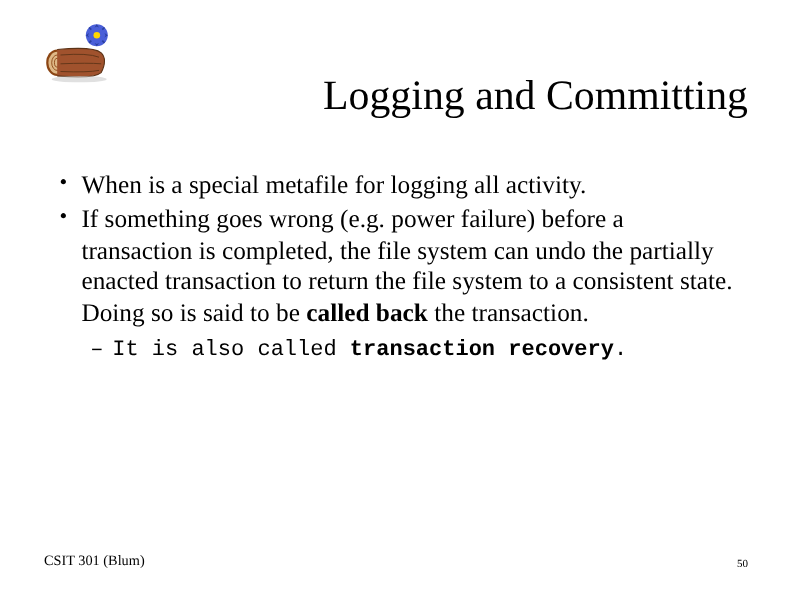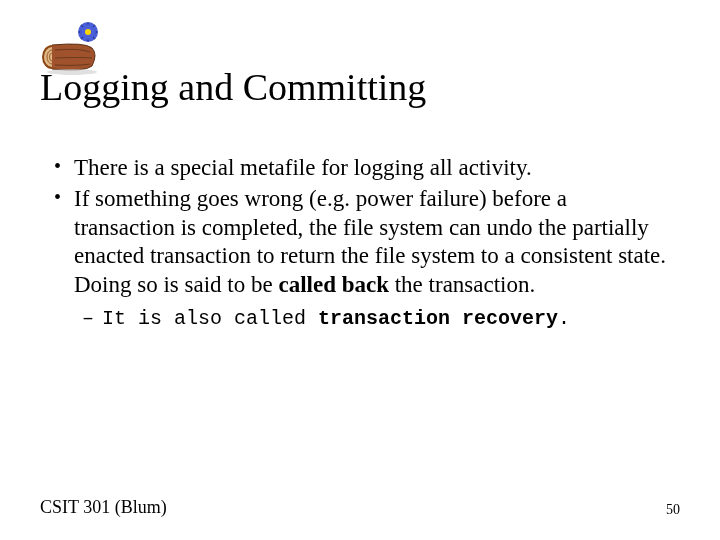--- a/index.html
+++ b/index.html
@@ -24,21 +24,21 @@
     .logo {
       position: absolute;
       top: 20px;
       left: 40px;
       width: 70px;
       height: 55px;
     }
     .title {
       font-size: 38px;
       font-weight: normal;
-      text-align: left;
+      text-align: right;
       margin-top: 45px;
       margin-bottom: 45px;
       color: #000;
     }
     .content {
       padding-left: 10px;
       padding-right: 10px;
     }
     .bullet-list {
       list-style: none;
@@ -71,28 +71,28 @@
       position: absolute;
       left: 32px;
     }
     .bold {
       font-weight: bold;
     }
     .footer-left {
       position: absolute;
       bottom: 22px;
       left: 40px;
-      font-size: 18px;
+      font-size: 13px;
       color: #000;
     }
     .footer-right {
       position: absolute;
       bottom: 22px;
       right: 40px;
-      font-size: 14px;
+      font-size: 10px;
       color: #000;
     }
   </style>
 </head>
 <body>
 
 <div class="slide">
   <div class="logo">
     <svg viewBox="0 0 70 55">
 
@@ -110,21 +110,21 @@
       <path d="M 15 30 Q 40 28 50 32 M 15 38 Q 40 37 52 38 M 15 45 Q 40 46 50 44" fill="none" stroke="#5C3317" stroke-width="0.8"></path>
 
       <ellipse cx="32" cy="52" rx="25" ry="3" fill="#ccc" opacity="0.6"></ellipse>
     </svg>
   </div>
 
   <h1 class="title">Logging and Committing</h1>
 
   <div class="content">
     <ul class="bullet-list">
-      <li class="bullet-item">There is a special metafile for logging all activity.</li>
+      <li class="bullet-item">When is a special metafile for logging all activity.</li>
       <li class="bullet-item"><span>If something goes wrong (e.g. power failure) before a transaction is completed, the file system can undo the partially enacted transaction to return the file system to a consistent state.  Doing so is said to be </span><span class="bold">called back</span><span> the transaction.</span></li>
     </ul>
     <div class="sub-bullet"><span>It is also called </span><span class="bold">transaction recovery</span><span>.</span></div>
   </div>
 
   <div class="footer-left">CSIT 301 (Blum)</div>
   <div class="footer-right">50</div>
 </div>
 
 </body></html>

